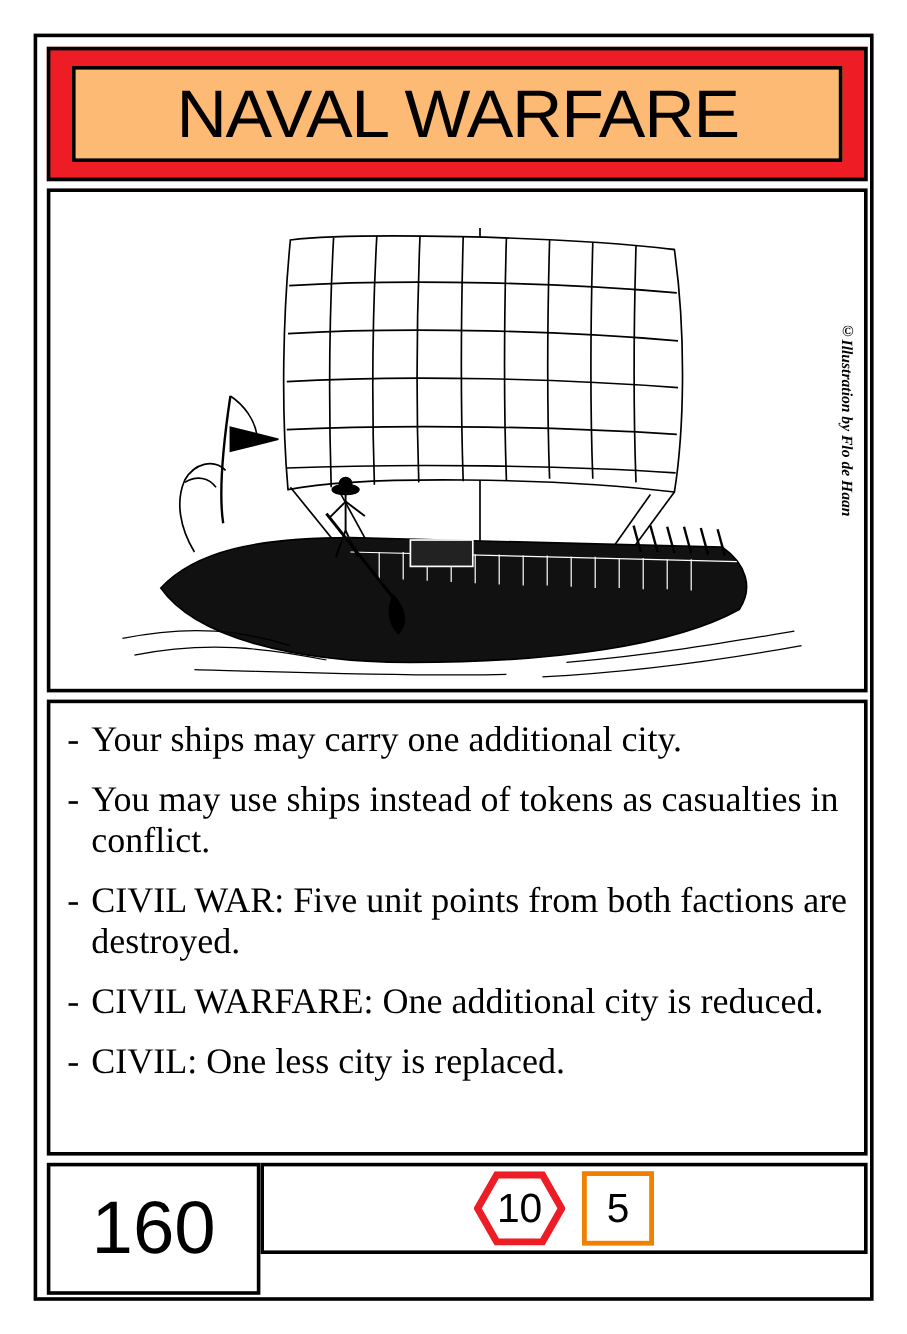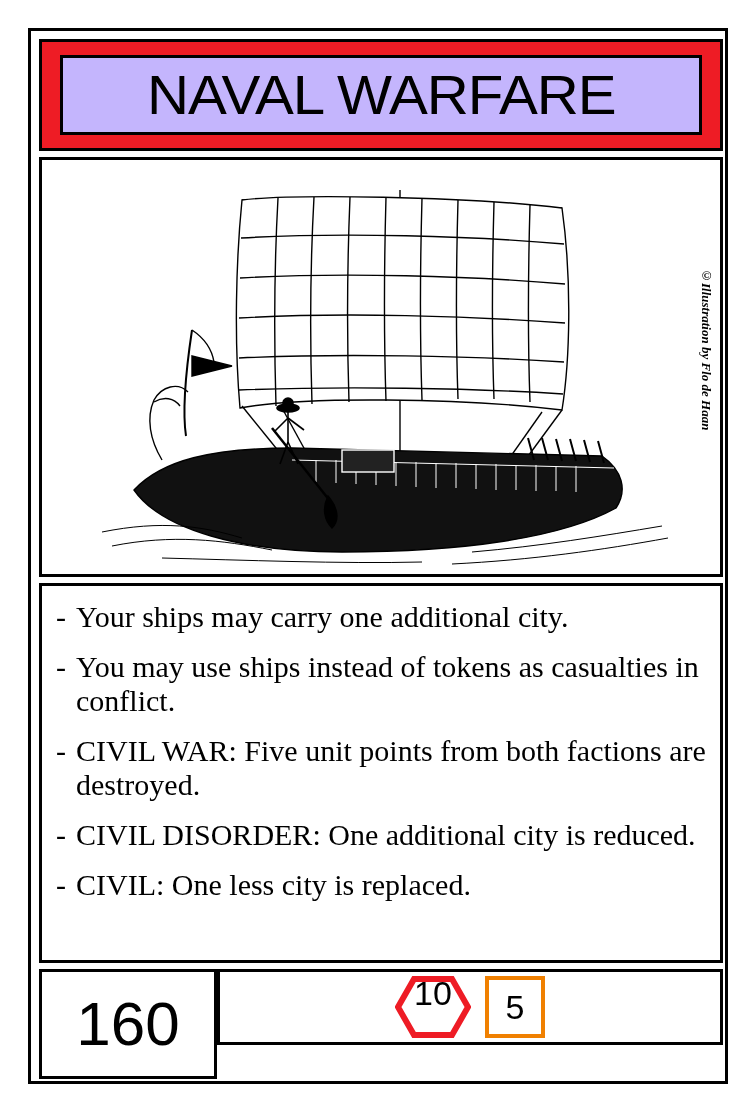--- a/index.html
+++ b/index.html
@@ -35,21 +35,21 @@
     background: #ee1c25;
     border: 3px solid #000000;
     box-sizing: border-box;
   }
   .title-inner {
     position: absolute;
     left: 18px;
     top: 13px;
     right: 18px;
     bottom: 13px;
-    background: #c4b5fd;
+    background: #fdba74;
     border: 3px solid #000000;
     box-sizing: border-box;
     display: flex;
     align-items: center;
     justify-content: center;
   }
   .title-text {
     font-family: "Liberation Sans", sans-serif;
     font-size: 56px;
     line-height: 56px;
@@ -162,20 +162,21 @@
     align-items: center;
     justify-content: center;
     gap: 14px;
     background: #ffffff;
   }
   .hex {
     position: relative;
     width: 76px;
     height: 62px;
     display: flex;
+    align-items: center;
     justify-content: center;
   }
   .hex svg { position: absolute; left: 0; top: 0; }
   .hex span {
     position: relative;
     font-family: "Liberation Sans", sans-serif;
     font-size: 34px;
     line-height: 34px;
     color: #000000;
   }
@@ -328,21 +329,21 @@
     <div class="rule">
       <span class="dash">-</span>
       <span class="txt">You may use ships instead of tokens as casualties in conflict.</span>
     </div>
     <div class="rule">
       <span class="dash">-</span>
       <span class="txt">CIVIL WAR: Five unit points from both factions are destroyed.</span>
     </div>
     <div class="rule">
       <span class="dash">-</span>
-      <span class="txt">CIVIL DISORDER: One additional city is reduced.</span>
+      <span class="txt">CIVIL WARFARE: One additional city is reduced.</span>
     </div>
     <div class="rule">
       <span class="dash">-</span>
       <span class="txt">CIVIL: One less city is replaced.</span>
     </div>
   </div>
 
   <div class="bottom">
     <div class="cost-box">
       <span class="cost-text">160</span>

